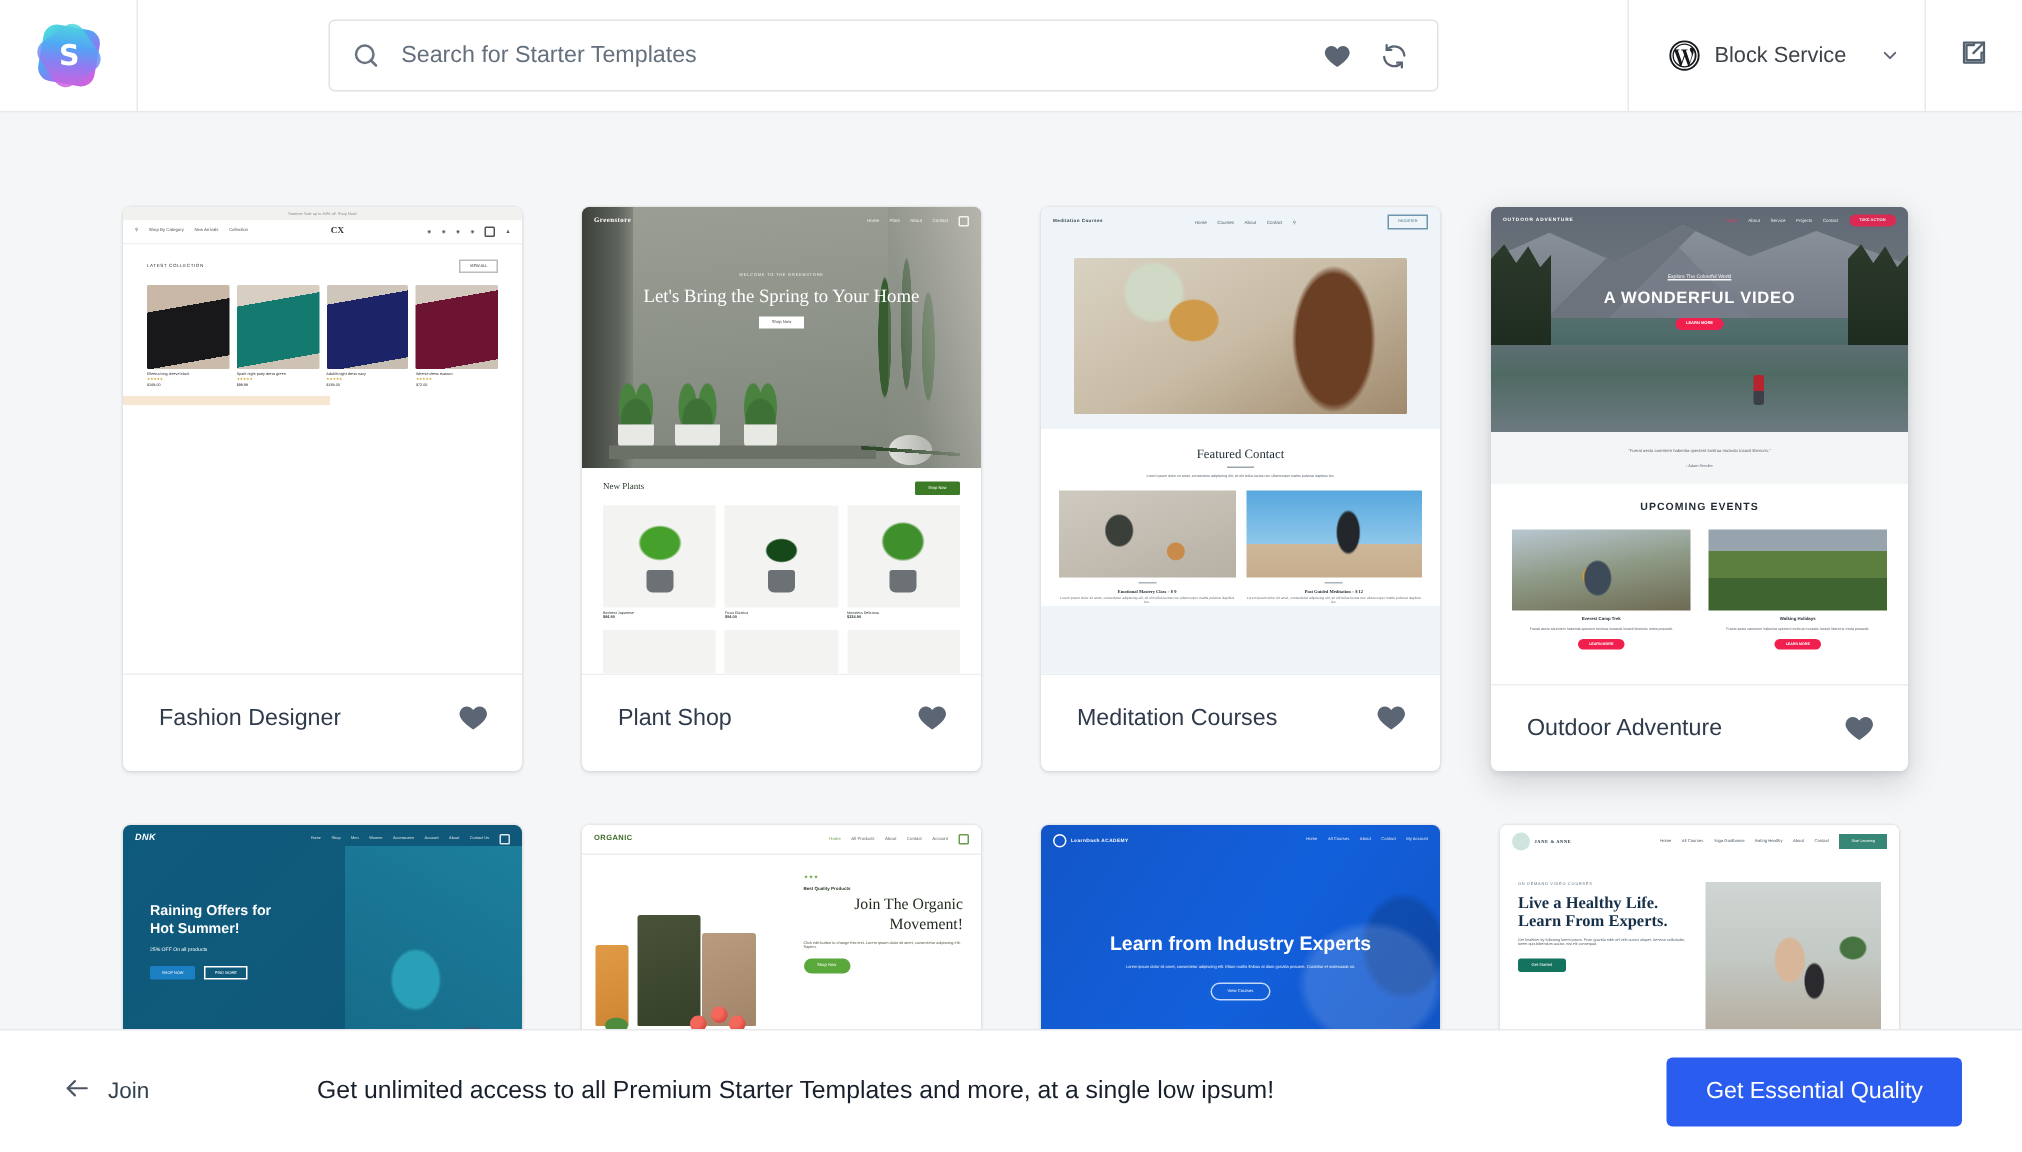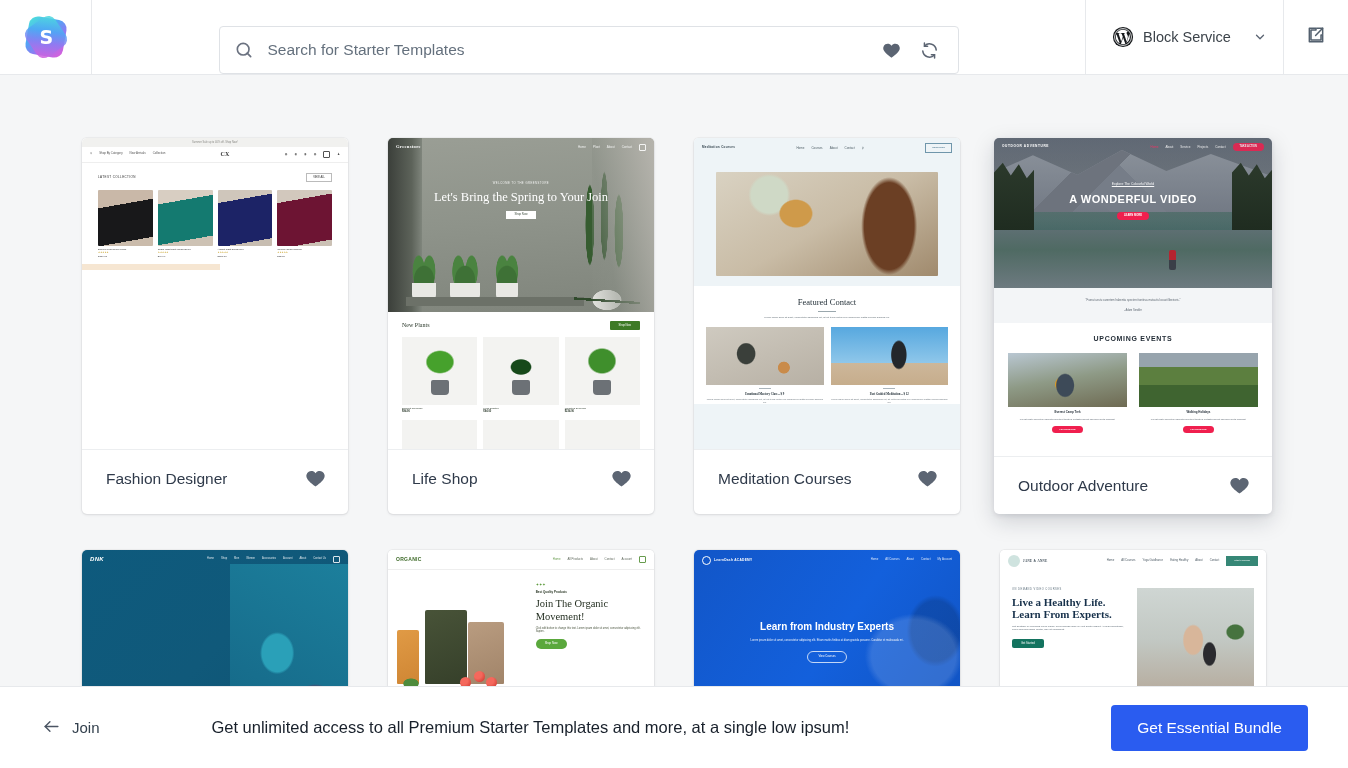--- a/index.html
+++ b/index.html
@@ -42,21 +42,21 @@
     position: absolute; inset: 0;
     display: flex; align-items: center; justify-content: center;
     color: #fff; font-weight: 700; font-size: 19px;
     transform: rotate(-10deg);
     letter-spacing: -0.5px;
     font-family: "DejaVu Sans", sans-serif;
   }
 
   .search-cell {
     flex: 1;
-    display: flex; align-items: flex-end; justify-content: center;
+    display: flex; align-items: center; justify-content: center;
     position: relative;
     border-right: 1px solid #e7e9ec;
   }
   .search-box {
     width: 740px; height: 48px;
     border: 1px solid #dfe2e6;
     border-radius: 4px;
     background: #fff;
     display: flex; align-items: center;
     padding: 0 10px 0 14px;
@@ -294,31 +294,31 @@
   .c6-bag { position: absolute; bottom: 6px; border-radius: 2px 2px 1px 1px; }
   .c6-b1 { left: 26%; width: 42px; height: 74px; background: linear-gradient(160deg,#485338 0%, #36402a 100%); }
   .c6-b2 { left: 56%; width: 36px; height: 62px; background: linear-gradient(160deg,#b99c80 0%, #a18469 100%); }
   .c6-b3 { left: 6%; width: 22px; height: 54px; background: linear-gradient(160deg,#e09a45 0%, #cf8634 100%); }
   .c6-tom { position: absolute; bottom: 2px; width: 11px; height: 11px; border-radius: 50%;
             background: radial-gradient(circle at 34% 32%, #f4685c 0 38%, #c72f27 100%); }
   .c6-leaf { position: absolute; bottom: 0; left: 8%; width: 24px; height: 16px;
              background: radial-gradient(ellipse 12px 8px at 50% 60%, #4e8b3c 0 60%, transparent 68%); }
   .c6-txt { width: 46%; padding: 12px 12px 0 4px; color: #2d3a28; }
   .c6-txt h3 { font-family: "Liberation Serif", serif; font-size: 10.5px; line-height: 1.16;
-               color: #1f2a1c; font-weight: 400; margin-top: 4px; }
+               color: #1f2a1c; font-weight: 400; margin-top: 4px; text-align: right; }
 
   
   .c7 { height: 100%; position: relative;
         background: linear-gradient(125deg,#1256c8 0%, #1360dc 42%, #0f4cb4 100%); }
   .c7::after { content:''; position:absolute; right:0; top:0; width: 58%; height: 100%;
         background: radial-gradient(ellipse 70px 60px at 70% 34%, rgba(255,255,255,.14) 0 60%, transparent 70%),
                     radial-gradient(ellipse 40px 50px at 84% 26%, rgba(0,0,0,.16) 0 60%, transparent 72%); }
   .c7 .mini-nav { color: #fff; height: 20px; }
   .c7-txt { position: absolute; left: 0; right: 0; top: 70px; text-align: center; color: #fff; z-index: 3; }
-  .c7-txt h3 { font-size: 10px; font-weight: 700; }
+  .c7-txt h3 { font-size: 13px; font-weight: 700; }
   .c7-btn { display: inline-block; margin-top: 9px; border-radius: 20px;
             border: .5px solid rgba(255,255,255,.75); padding: 3px 10px; }
 
   
   .c8 { height: 100%; background: #fff; position: relative; }
   .c8 .mini-nav { color: #2a3a46; height: 22px; }
   .c8-body { display: flex; padding: 16px 12px 0; gap: 8px; }
   .c8-left { width: 50%; color: #16304a; }
   .c8-left h3 { font-family: "Liberation Serif", serif; font-size: 11px; line-height: 1.16;
                 font-weight: 700; color: #16304a; }
@@ -528,21 +528,21 @@
                 </div>
               <div class="c2-pot" style="left:84px;width:22px">
                   <b></b>
                   <i></i>
                 </div>
             </div>
             <div class="c2-bar"></div>
             <div class="c2-snake"></div>
             <div class="c2-htxt">
               <div style="font-size:2.7px;letter-spacing:.5px;opacity:.9">WELCOME TO THE GREENSTORE</div>
-              <h3 style="margin-top:4px;padding:0 34px">Let's Bring the Spring to Your Join</h3>
+              <h3 style="margin-top:4px;padding:0 34px">Let's Bring the Spring to Your Home</h3>
               <div style="display:inline-block;margin-top:6px;background:#fff;color:#3c4a3c;padding:2.5px 9px;font-size:2.8px">Shop Now</div>
             </div>
           </div>
           <div class="c2-np" style="color:#2c3a2c">
             <div style="display:flex;justify-content:space-between;align-items:center">
               <span style="font-size:6px;font-family:'Liberation Serif',serif">New Plants</span>
               <span style="background:#3d7a26;color:#fff;padding:2.5px 9px;font-size:2.7px;border-radius:1px">Shop Now</span>
             </div>
             <div class="c2-grid">
               <div>
@@ -573,21 +573,21 @@
                 <div style="font-size:2.6px;font-weight:700">$234.90</div>
               </div>
               <div class="c2-cell" style="height:30px"></div>
               <div class="c2-cell" style="height:30px"></div>
               <div class="c2-cell" style="height:30px"></div>
             </div>
           </div>
         </div>
       </div>
       <div class="card-foot">
-        <span class="card-title">Life Shop</span>
+        <span class="card-title">Plant Shop</span>
         <span class="heart">
           <svg viewBox="0 0 24 24" fill="currentColor">
               <path d="M12 21s-7.5-4.7-9.6-9A5.3 5.3 0 0 1 12 6.1 5.3 5.3 0 0 1 21.6 12c-2.1 4.3-9.6 9-9.6 9z"></path>
             </svg>
         </span>
       </div>
     </div>
 
     <div class="card">
       <div class="card-thumb">
@@ -705,20 +705,28 @@
               <span>Shop</span>
               <span>Men</span>
               <span>Women</span>
               <span>Accessories</span>
               <span>Account</span>
               <span>About</span>
               <span>Contact Us</span>
               <span class="tiny-sq"></span>
             </span>
           </div>
+          <div class="c5-txt">
+            <h3 style="width:96px">Raining Offers for Hot Summer!</h3>
+            <div style="font-size:3.4px;margin-top:5px">25% OFF On all products</div>
+            <div class="c5-btns">
+              <span style="background:#1b7fc4;padding:3px 8px;font-size:2.6px;border-radius:1px">SHOP NOW</span>
+              <span class="btn-rect" style="font-size:2.6px">FIND MORE</span>
+            </div>
+          </div>
         </div>
       </div>
 
     </div>
 
     <div class="card">
       <div class="card-thumb">
         <div class="site c6">
           <div class="mini-nav">
             <span class="mini-logo" style="font-size:5px;color:#3f6b2a;font-weight:700">ORGANIC</span>
@@ -819,14 +827,14 @@
   <button class="back-btn">
     <span>
       <svg viewBox="0 0 24 24" fill="none" stroke="currentColor" stroke-width="1.8" stroke-linecap="round" stroke-linejoin="round">
           <path d="M20 12H4"></path>
           <path d="M10 6l-6 6 6 6"></path>
         </svg>
     </span>
     <span>Join</span>
   </button>
   <div class="promo">Get unlimited access to all Premium Starter Templates and more, at a single low ipsum!</div>
-  <button class="cta" style="background: rgb(42, 92, 240);">Get Essential Bundle</button>
+  <button class="cta" style="background: rgb(42, 92, 240);">Get Essential Quality</button>
 </div>
 
 </body></html>

